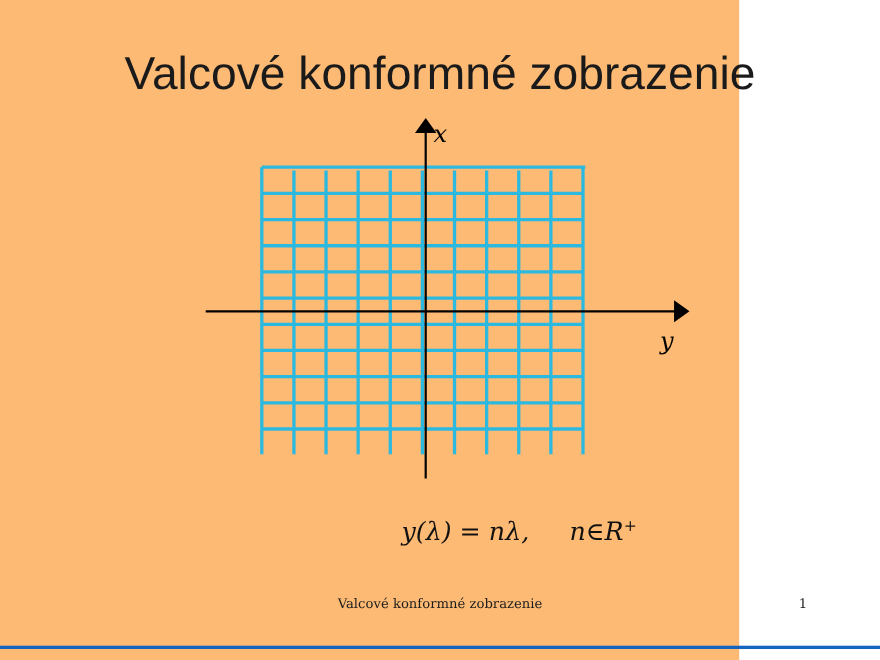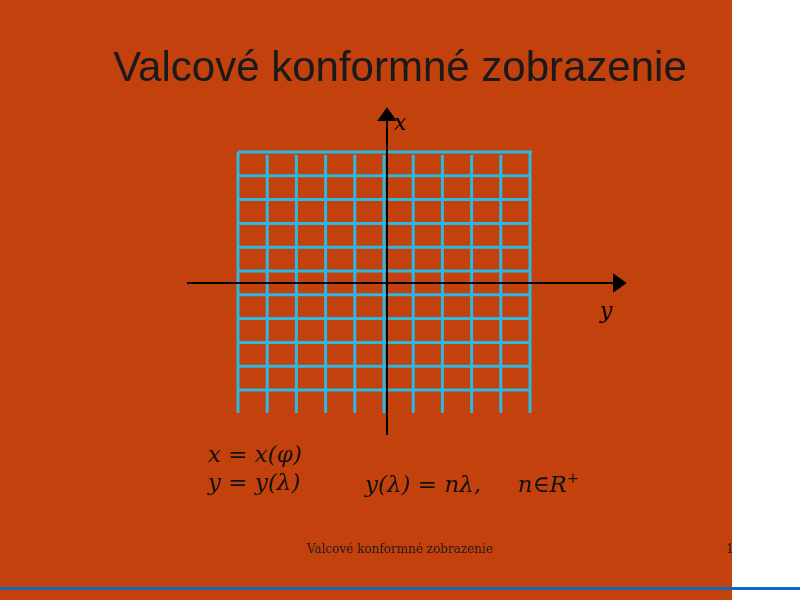--- a/index.html
+++ b/index.html
@@ -12,23 +12,23 @@
     height: 600px;
     position: relative;
     overflow: hidden;
     font-family: "Liberation Sans", sans-serif;
     color: #000000;
   }
 
   #slide {
     position: absolute;
     left: 0; top: 0;
-    width: 732px;
+    width: 672px;
     height: 600px;
-    background: #c2410c;
+    background: #fdba74;
   }
 
   
   #slide-title {
     position: absolute;
     left: 0;
     top: 44px;
     width: 800px;
     text-align: center;
     font-family: "Liberation Sans", sans-serif;
@@ -170,24 +170,20 @@
 
     <g stroke="#000000" fill="none">
       <line x1="387" y1="435" x2="387" y2="118" stroke-width="2" marker-end="url(#arrow-up)"></line>
       <line x1="187" y1="283" x2="616" y2="283" stroke-width="2" marker-end="url(#arrow-right)"></line>
     </g>
   </svg>
 
   <div class="axis-label" id="axis-label-x">x</div>
   <div class="axis-label" id="axis-label-y">y</div>
 
-  <div class="formula" id="formula-block-1">
-    <span class="frm-line">x = x(φ)</span>
-    <span class="frm-line">y = y(λ)</span>
-  </div>
 
   <div class="formula" id="formula-block-2">
     <span>y(λ) = nλ,</span>
     <span style="display:inline-block;width:22px"></span>
     <span>n</span><span class="up">∈</span><span>R</span><span class="sup up">+</span>
   </div>
 
   <div id="footer-text">Valcové konformné zobrazenie</div>
   <div id="footer-page-number">1</div>
   <div id="footer-rule"></div>

